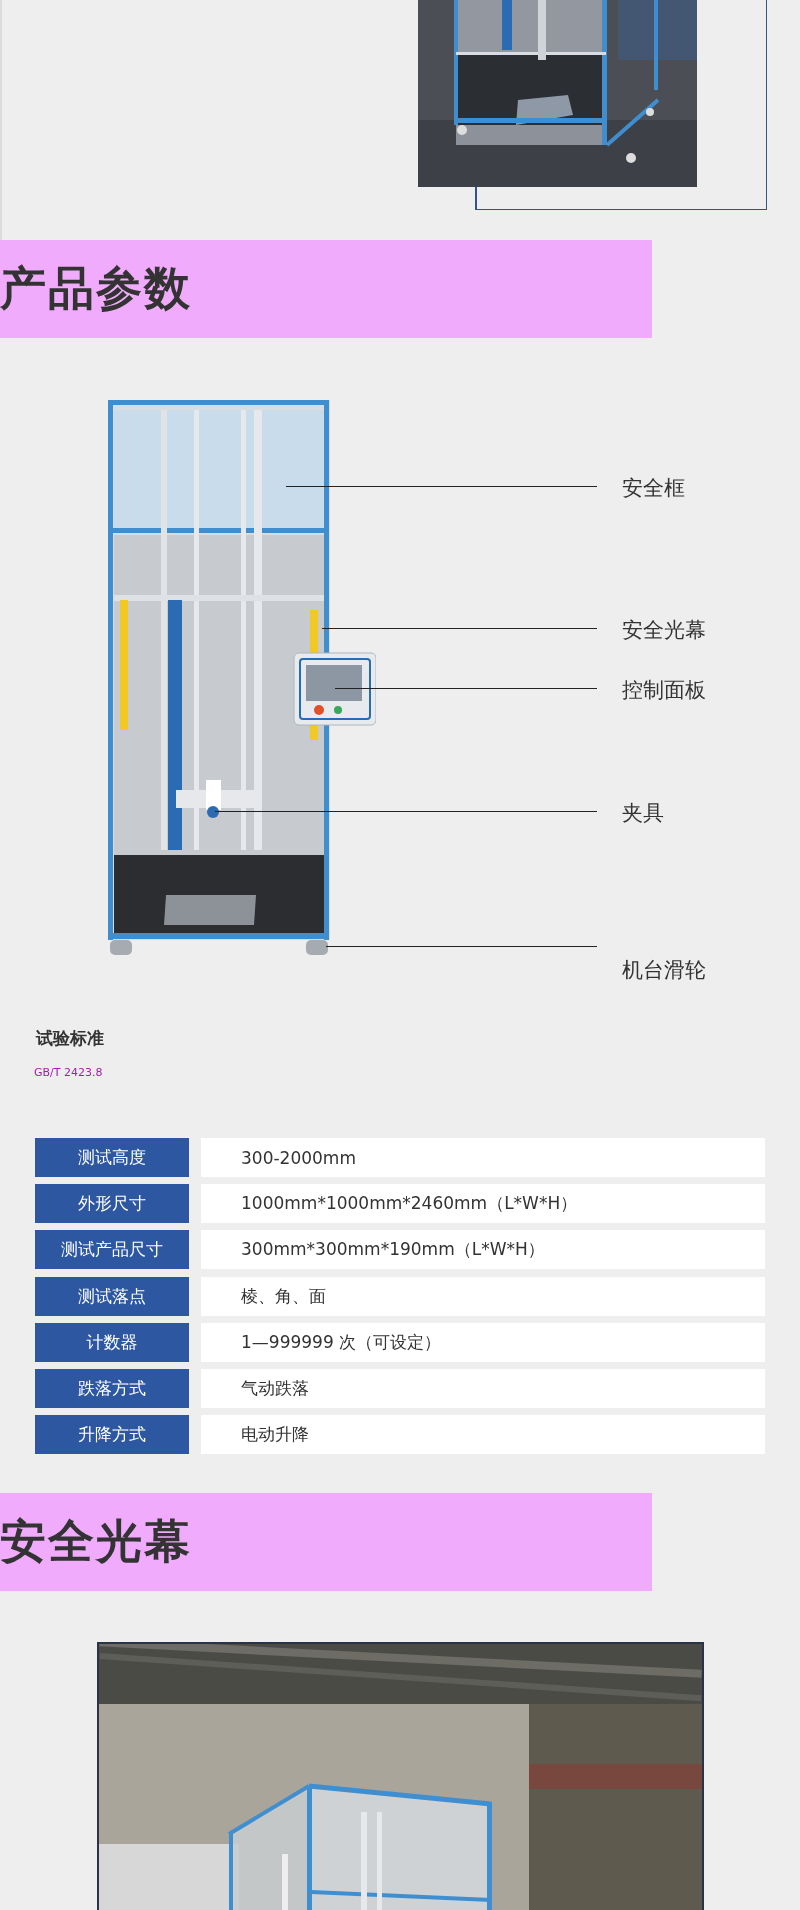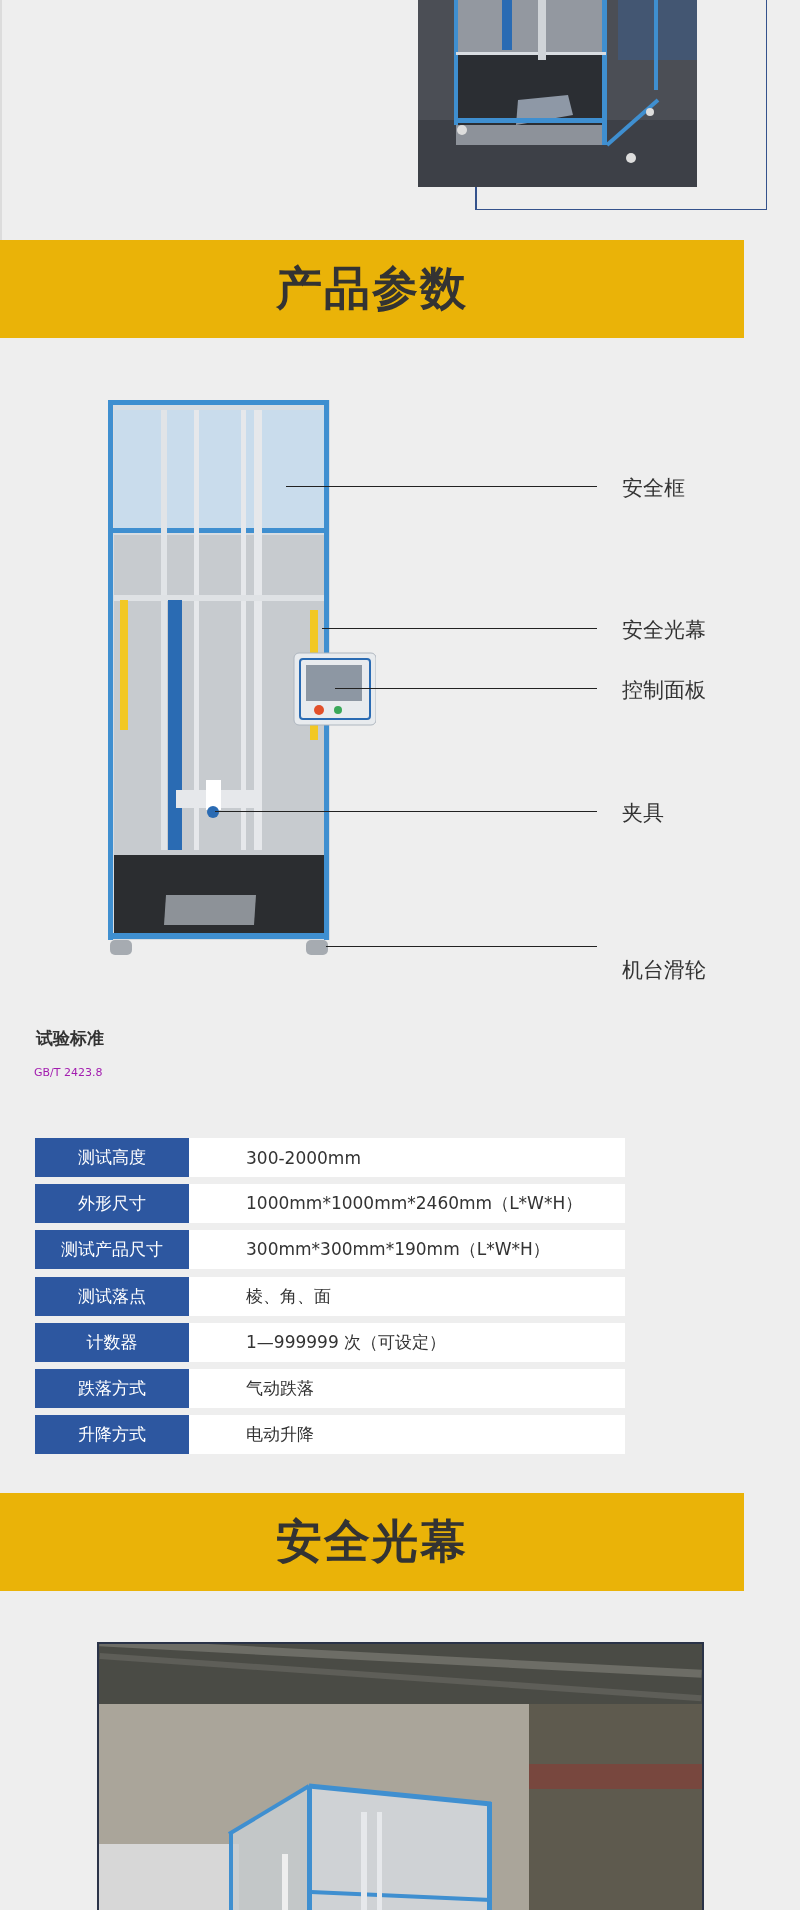--- a/index.html
+++ b/index.html
@@ -8,36 +8,36 @@
   .abs { position:absolute; }
   .page-edge { left:0; top:0; width:2px; height:240px; background:#dcdcdc; }
 
   
   .top-photo { left:418px; top:0; width:279px; height:187px; overflow:hidden;
     background:linear-gradient(180deg,#5a5d63 0%,#4a4d54 40%,#3c3f45 100%); }
   .top-frame { left:475px; top:0; width:292px; height:210px; border-right:1.5px solid #34528c; border-bottom:1.5px solid #34528c; }
   .top-frame-left { left:475px; top:187px; width:1.5px; height:23px; background:#34528c; }
 
   
-  .band { left:0; width:744px; height:98px; background:#eab308; display:flex; align-items:center; justify-content:center; }
+  .band { left:0; width:652px; height:98px; background:#f0abfc; display:flex; align-items:center; }
   .band-title { font-size:46px; font-weight:bold; color:#333; letter-spacing:2px; font-family:"DejaVu Sans","Liberation Sans",sans-serif; }
 
   
   .machine { left:106px; top:400px; width:224px; height:560px; }
   .callout-line { height:1px; background:#222; }
   .callout-label { font-size:21px; color:#333; }
 
   
   .std-title { left:36px; top:1027px; font-size:17px; font-weight:bold; color:#333; }
   .std-value { left:34px; top:1066px; font-size:11px; color:#a21caf; }
 
   
-  .spec-row { left:35px; width:590px; height:39px; display:flex; }
+  .spec-row { left:35px; width:730px; height:39px; display:flex; }
   .spec-label { width:154px; height:39px; background:#2d57a0; color:#fff; font-size:17px; display:flex; align-items:center; justify-content:center; }
-  .spec-value { flex:1; height:39px; background:#fff; margin-left:0; font-size:17px; color:#333; display:flex; align-items:center; padding-left:57px; }
+  .spec-value { flex:1; height:39px; background:#fff; margin-left:12px; font-size:17px; color:#333; display:flex; align-items:center; padding-left:40px; }
 
   
   .bottom-photo { left:97px; top:1642px; width:607px; height:268px; overflow:hidden;
     border-top:2px solid #2a3348; border-left:2px solid #2a3348; border-right:2px solid #2a3348;
     background:linear-gradient(180deg,#3e403b 0%,#6c6b62 20%,#b9b4a8 40%,#a8a397 70%,#86827a 100%); }
 </style>
 </head>
 <body>
 
 <div class="abs page-edge"></div>

